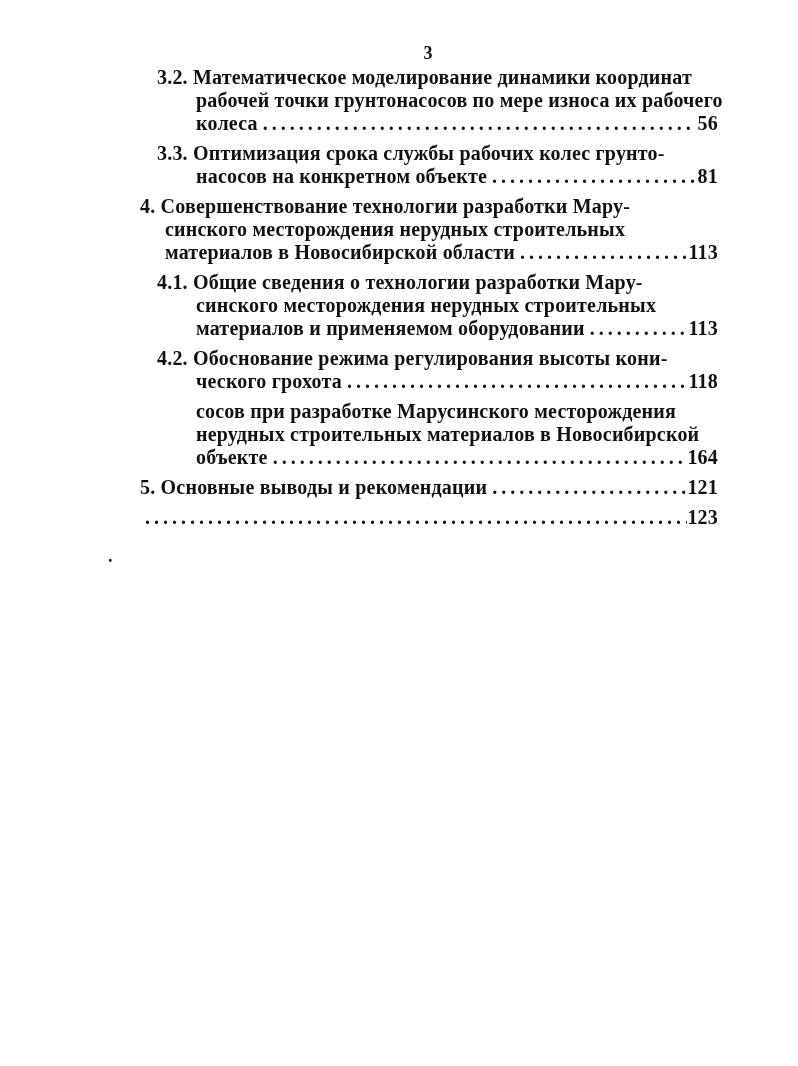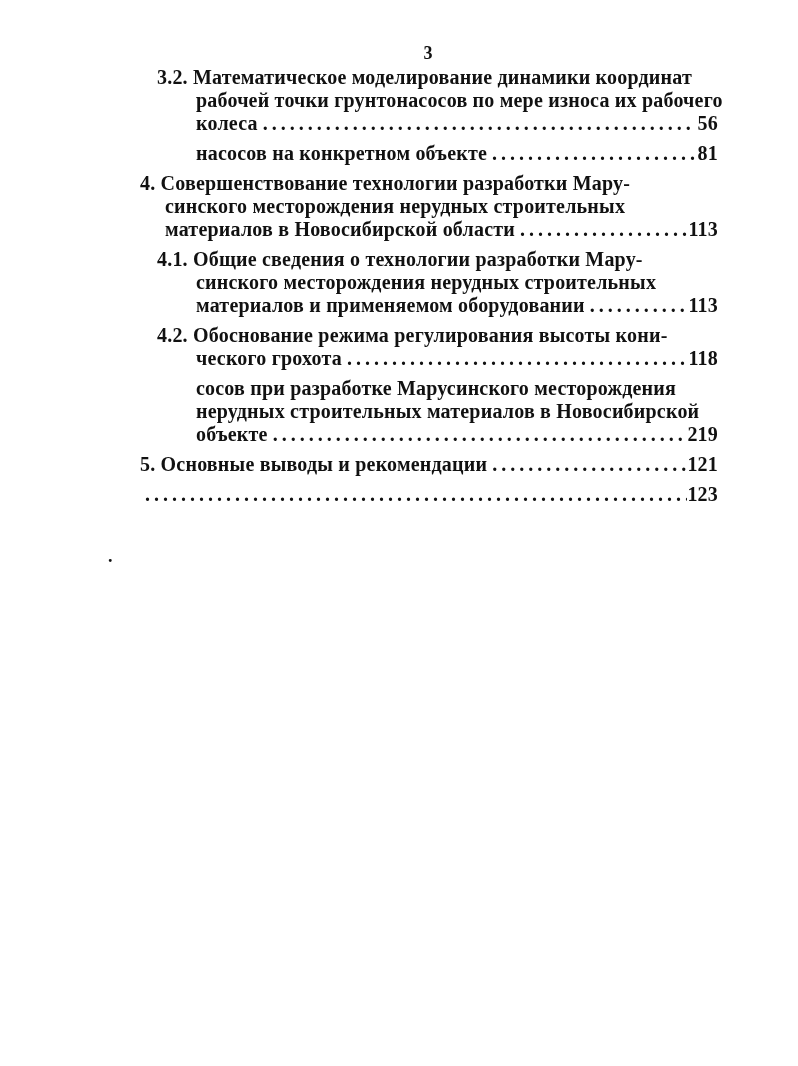--- a/index.html
+++ b/index.html
@@ -92,20 +92,21 @@
         <div class="entry sub">
           <div class="line first">3.2. Математическое моделирование динамики координат</div>
           <div class="line cont">рабочей точки грунтонасосов по мере износа их рабочего</div>
           <div class="line cont last">
             <span class="txt">колеса</span>
             <span class="dots">............................................................................................................................................</span>
             <span class="pg"> 56</span>
           </div>
         </div>
         <div class="entry sub">
+          <div class="line first">3.3. Оптимизация срока службы рабочих колес грунто-</div>
           <div class="line cont last">
             <span class="txt">насосов на конкретном объекте</span>
             <span class="dots">............................................................................................................................................</span>
             <span class="pg">81</span>
           </div>
         </div>
         <div class="entry main">
           <div class="line first">4. Совершенствование технологии разработки Мару-</div>
           <div class="line cont">синского месторождения нерудных строительных</div>
           <div class="line cont last">
@@ -130,21 +131,21 @@
             <span class="dots">............................................................................................................................................</span>
             <span class="pg">118</span>
           </div>
         </div>
         <div class="entry sub">
           <div class="line cont">сосов при разработке Марусинского месторождения</div>
           <div class="line cont">нерудных строительных материалов в Новосибирской</div>
           <div class="line cont last">
             <span class="txt">объекте</span>
             <span class="dots">............................................................................................................................................</span>
-            <span class="pg">219</span>
+            <span class="pg">164</span>
           </div>
         </div>
         <div class="entry main">
           <div class="line first last">
             <span class="txt">5. Основные выводы и рекомендации</span>
             <span class="dots">............................................................................................................................................</span>
             <span class="pg">121</span>
           </div>
         </div>
         <div class="entry main">

